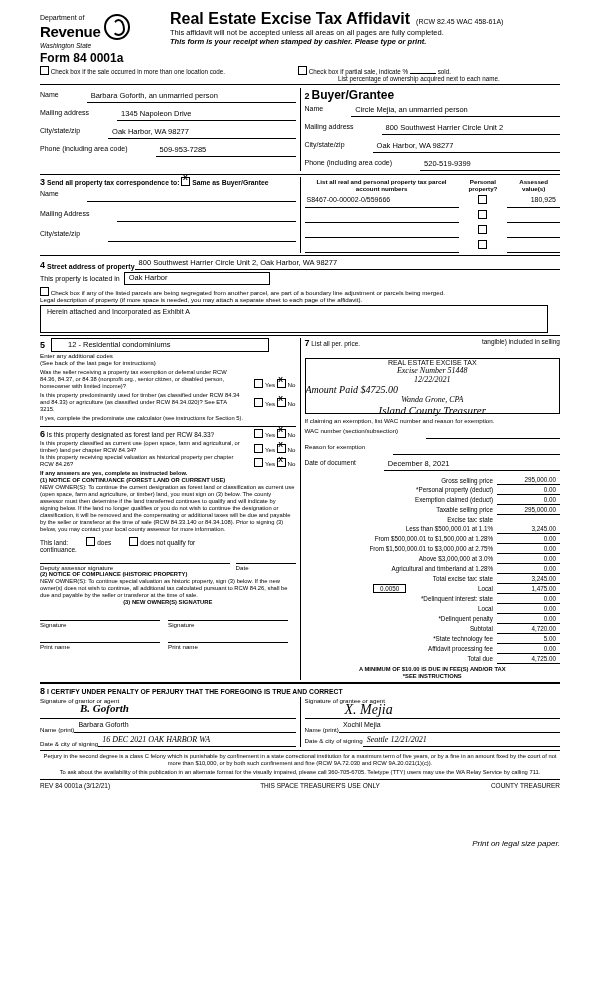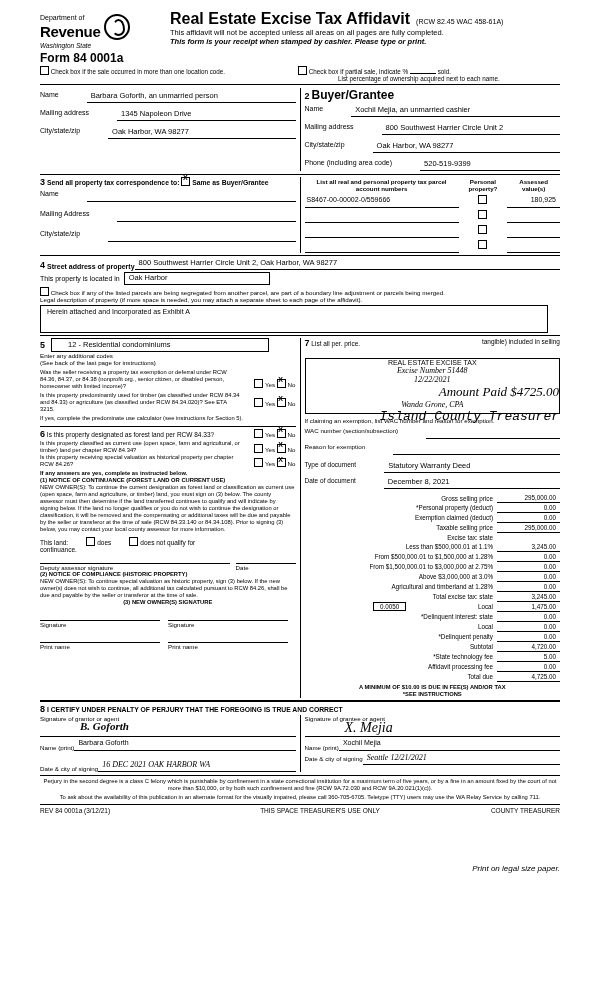--- a/index.html
+++ b/index.html
@@ -90,27 +90,31 @@
           <span class="fill">Barbara Goforth, an unmarried person</span>
           </div>
         <div class="row" style="margin-top:6px;">
             <span class="lbl">Mailing address</span>
           <span class="fill">1345 Napoleon Drive</span>
           </div>
         <div class="row" style="margin-top:6px;">
             <span class="lbl">City/state/zip</span>
           <span class="fill">Oak Harbor, WA 98277</span>
           </div>
+        <div class="row" style="margin-top:6px;">
+            <span class="lbl">Phone (including area code)</span>
+          <span class="fill">509-953-7285</span>
+          </div>
       </div>
       <div class="colR" style="border-left:1px solid #000;padding-left:4px;">
         <div><span class="secnum">2</span>
           <span class="bold" style="font-size:12px;">Buyer/Grantee</span></div>
         <div class="row">
             <span class="lbl">Name</span>
-          <span class="fill">Xochil Mejia, an unmarried cashier</span>
+          <span class="fill">Circle Mejia, an unmarried person</span>
           </div>
         <div class="row" style="margin-top:6px;">
             <span class="lbl">Mailing address</span>
           <span class="fill">800 Southwest Harrier Circle Unit 2</span>
           </div>
         <div class="row" style="margin-top:6px;">
             <span class="lbl">City/state/zip</span>
           <span class="fill">Oak Harbor, WA 98277</span>
           </div>
         <div class="row" style="margin-top:6px;">
@@ -275,39 +279,35 @@
         <div style="font-size:6.5px;">
           <span class="secnum">7</span>
           <span>List all per. price.</span>
           <span style="float:right;">tangible) included in selling</span>
         </div>
 
         <div style="border:1px solid #000;height:54px;margin-top:10px;position:relative;">
           <div style="text-align:center;font-size:7px;">REAL ESTATE EXCISE TAX</div>
           <div class="hand" style="text-align:center;font-size:8px;">Excise Number 51448</div>
           <div class="hand" style="text-align:center;font-size:8px;">12/22/2021</div>
-          <div class="hand" style="text-align:right;font-size:13px;">Amount Paid $4725.00</div>
+          <div class="hand" style="text-align:left;font-size:10px;">Amount Paid $4725.00</div>
           <div class="hand" style="text-align:center;font-size:8px;">Wanda Grone, CPA</div>
-          <div class="hand" style="text-align:right;font-size:13px;font-family:Liberation Mono, monospace;">Island County Treasurer</div>
+          <div class="hand" style="text-align:center;font-size:11px;">Island County Treasurer</div>
         </div>
 
         <div class="small" style="margin-top:3px;">If claiming an exemption, list WAC number and reason for exemption.</div>
         <div class="row">
             <span class="lbl" style="font-size:6.2px;">WAC number (section/subsection)</span>
           <span class="fill"></span>
           </div>
         <div class="row" style="margin-top:4px;">
             <span class="lbl" style="font-size:6.2px;">Reason for exemption</span>
           <span class="fill"></span>
           </div>
 
-        <div class="row" style="margin-top:6px;">
-            <span class="lbl" style="font-size:6.5px;">Type of document</span>
-          <span class="fill">Statutory Warranty Deed</span>
-          </div>
         <div class="row" style="margin-top:4px;">
             <span class="lbl" style="font-size:6.5px;">Date of document</span>
           <span class="fill">December 8, 2021</span>
           </div>
 
         <table style="width:100%;margin-top:4px;font-size:6.3px;">
           <tbody>
               <tr>
                 <td style="text-align:right;padding-right:4px;">Gross selling price</td>
             <td class="bb amt" style="width:58px;">295,000.00</td>
@@ -401,21 +401,21 @@
           <div style="font-size:6.2px;">Signature of grantor or agent</div>
           <div style="border-bottom:1px solid #000;height:14px;position:relative;">
             <span class="hand" style="font-size:11px;position:absolute;left:40px;top:-2px;font-weight:bold;">B. Goforth</span>
           </div>
           <div style="display:flex;align-items:flex-end;margin-top:2px;">
             <span style="font-size:6.2px;">Name (print)</span>
             <span class="fill" style="font-size:7px;">Barbara Goforth</span>
           </div>
           <div style="display:flex;align-items:flex-end;margin-top:2px;">
             <span style="font-size:6.2px;white-space:nowrap;">Date &amp; city of signing</span>
-            <span class="fill hand" style="font-size:8px;margin-top:7px;">16 DEC 2021 OAK HARBOR WA</span>
+            <span class="fill hand" style="font-size:8px;">16 DEC 2021 OAK HARBOR WA</span>
           </div>
         </div>
         <div class="colR" style="border-left:1px solid #000;padding-left:4px;">
           <div style="font-size:6.2px;">Signature of grantee or agent</div>
           <div style="border-bottom:1px solid #000;height:14px;position:relative;">
             <span class="hand" style="font-size:14px;position:absolute;left:40px;top:-2px;">X. Mejia</span>
           </div>
           <div style="display:flex;align-items:flex-end;margin-top:2px;">
             <span style="font-size:6.2px;">Name (print)</span>
             <span class="fill" style="font-size:7px;">Xochil Mejia</span>

